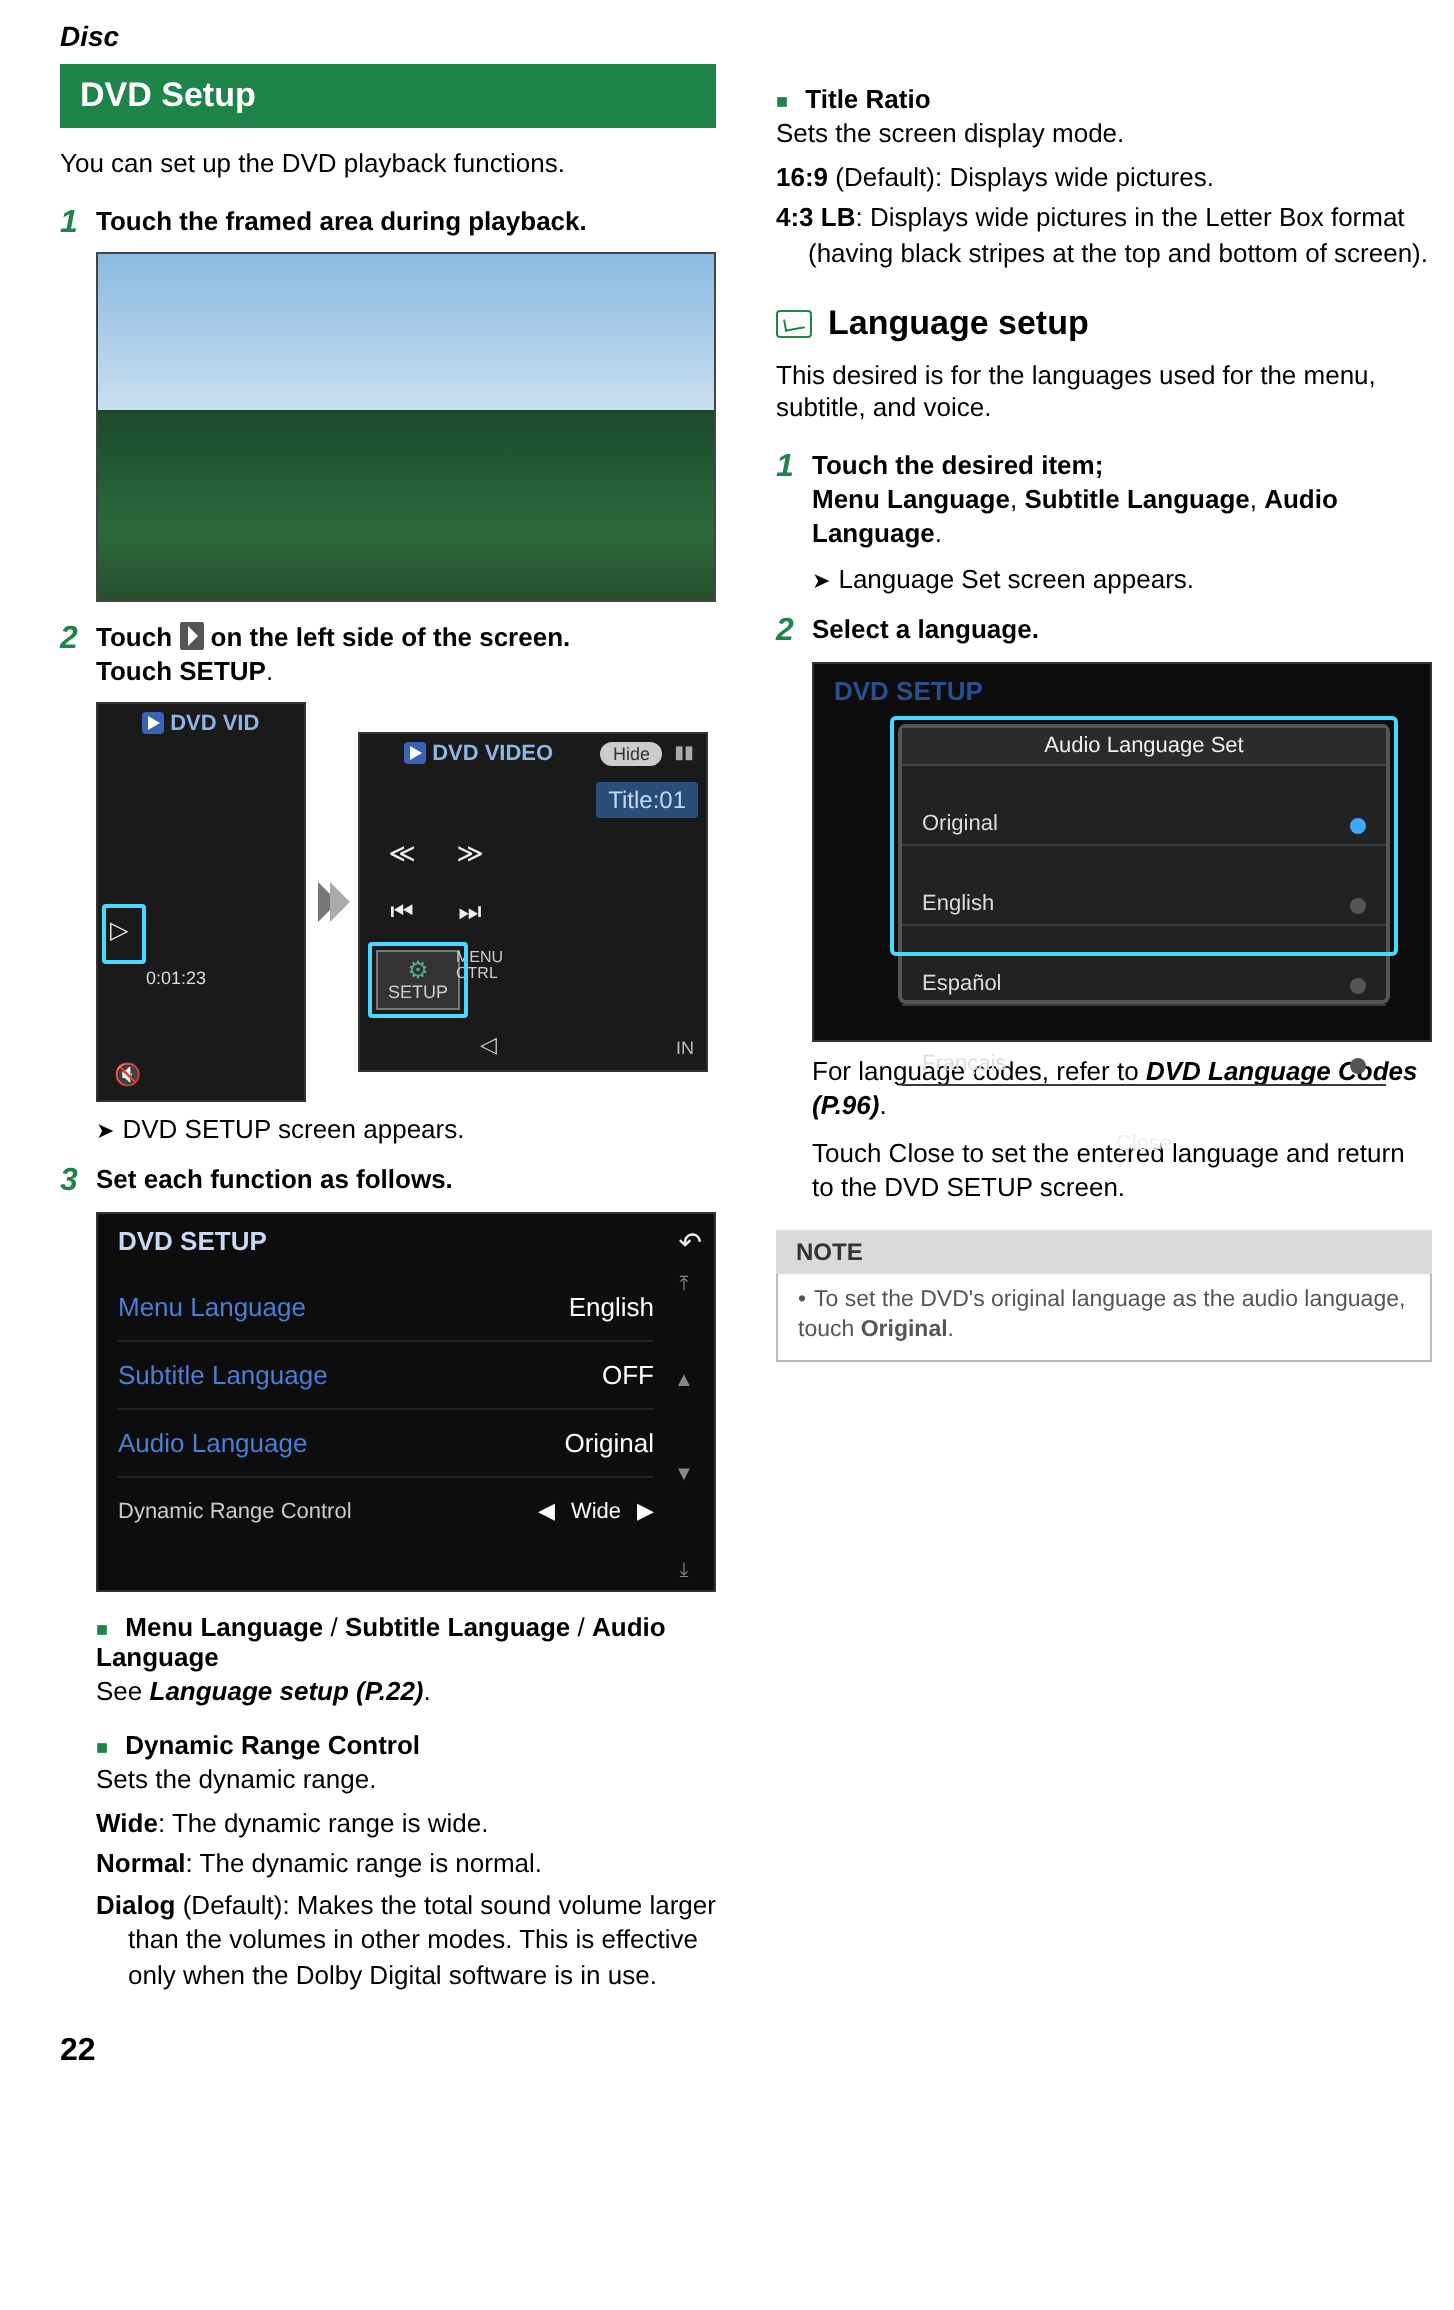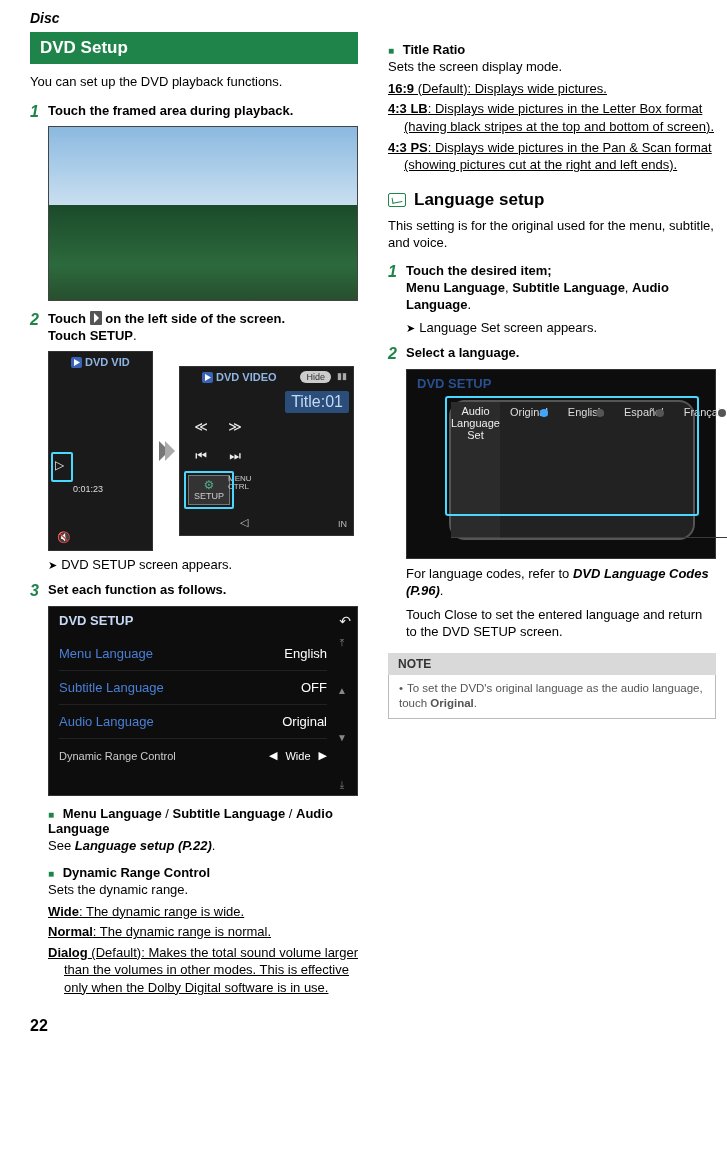--- a/index.html
+++ b/index.html
@@ -33,21 +33,21 @@
     position: relative; border:1px solid #444;
   }
   .ss2-wrap { display: flex; align-items: center; gap:4px; }
   .ss2a, .ss2b { position: relative; border:1px solid #333; }
   .ss2a { width:105px; height:200px; background:#1a1a1a; }
   .ss2b { width:175px; height:170px; background:#1a1a1a;padding-left:48px; }
   .ss-label { position:absolute; color:#aac; font-size:10px; }
   .dvd-tag { top:4px; left:22px; color:#8fb5e5; font-weight:bold; font-size:11px; }
   .dvd-tag svg { vertical-align:-2px; }
   .hide-pill { position:absolute; right:22px; top:4px; background:#ccc; color:#333; font-size:9px; padding:1px 6px; border-radius:8px; }
-  .title01 { position:absolute; right:4px; top:24px; background:#2a4d7a; color:#c3d9f5; font-size:16px; padding:2px 6px; border-radius:2px; }
+  .title01 { position:absolute; right:4px; top:24px; background:#2a4d7a; color:#c3d9f5; font-size:12px; padding:2px 6px; border-radius:2px; }
   .btnrow { position:absolute; left:8px; display:flex; gap:8px; }
   .btnrow.two { top:48px; } .btnrow.three { top:78px; }
   .icon-btn { width:26px; height:22px; color:#eee; font-size:13px; display:flex; align-items:center; justify-content:center; }
   .setup-btn {
     position:absolute; left:8px; top:108px; width:42px; height:30px;
     background:#333; border:1px solid #777; color:#ccc; font-size:9px;
     display:flex; flex-direction:column; align-items:center; justify-content:center;
   }
   .setup-btn .g { color:#5a8; font-size:12px; line-height:1; }
   .setup-hl { position:absolute; left:4px; top:104px; width:50px; height:38px; border:2px solid #4ad8ff; border-radius:2px; }
@@ -69,38 +69,38 @@
   .ss3 .row .v { color:#fff; font-size:13px; }
   .ss3 .row.dyn .k { color:#ccc; font-size:11px; }
   .ss3 .row.dyn .v { color:#fff; font-size:11px; display:flex; align-items:center; gap:8px; }
   .ss3 .side { position:absolute; right:4px; top:30px; bottom:4px; width:22px; display:flex; flex-direction:column; justify-content:space-between; color:#888; font-size:10px; align-items:center; }
   .sq { color:#1e8449; font-size:10px; margin-right:5px; }
   .sub-h { font-weight:bold; margin: 10px 0 2px 18px; }
   .sub-h .sep { font-weight:normal; }
   .sub-body { margin: 0 0 4px 18px; line-height:1.3; }
   .ref { font-weight:bold; font-style:italic; }
   .def-list { margin-left:18px; }
-  .def-item { margin:3px 0; line-height:1.35; padding-left:16px; text-indent:-16px;text-decoration:underline; }
+  .def-item { margin:3px 0; line-height:1.35; padding-left:16px; text-indent:-16px; }
   .def-item .term { font-weight:bold; }
   .lang-head {
     display:flex; align-items:center; gap:8px; font-size:17px; font-weight:bold;
     margin:16px 0 8px 0;
   }
   .lang-head .box-icon {
     width:18px; height:14px; border:1.5px solid #1e8449; display:inline-block; position:relative; border-radius:2px;
   }
   .lang-head .box-icon::after {
     content:""; position:absolute; left:3px; top:3px; width:9px; height:5px; border:1.5px solid #1e8449; border-top:none; border-right:none; transform:rotate(-10deg);
   }
   .ss4 { width:310px; height:190px; background:#0d0d0d; position:relative; border:1px solid #333; }
   .ss4 .bg-label { color:#294f8f; font-size:13px; position:absolute; left:10px; top:6px; font-weight:bold; }
   .popup {
     position:absolute; left:42px; right:20px; top:30px; bottom:18px;
-    background:#222; border:2px solid #555; border-radius:16px;
-    display:flex; flex-direction:row;
+    background:#222; border:2px solid #555; border-radius:4px;
+    display:flex; flex-direction:column;gap:19px;
   }
   .popup .pt { background:#2b2b2b; color:#eee; font-size:11px; text-align:center; padding:3px 0; border-bottom:1px solid #444; }
   .popup .opt { color:#ddd; font-size:11px; padding:4px 10px; border-bottom:1px solid #3a3a3a; position:relative; }
   .popup .opt .dot { position:absolute; right:10px; top:7px; width:8px;height:8px;border-radius:50%; background:#555; }
   .popup .opt .dot.sel { background:#3fa5ff; }
   .popup .close { text-align:center; color:#eee; font-size:11px; padding:4px 0; }
   .popup-hl { position:absolute; left:38px; right:16px; top:26px; height:120px; border:2px solid #4ad8ff; border-radius:3px; }
   .after-ss { margin:6px 0 4px 18px; line-height:1.35; }
   .note-box { margin:12px 0 0 0; }
   .note-head { background:#d9d9d9; color:#333; font-weight:bold; font-size:12px; padding:4px 10px; }
@@ -254,28 +254,27 @@
   <div class="col">
 
     <div class="sub-h" style="margin-left:0;">
       <span class="sq">■</span>
       <span>Title Ratio</span>
     </div>
     <div class="sub-body" style="margin-left:0;">Sets the screen display mode.</div>
     <div class="def-list" style="margin-left:0;">
       <div class="def-item"><span class="term">16:9</span><span> (Default): Displays wide pictures.</span></div>
       <div class="def-item"><span class="term">4:3 LB</span><span>: Displays wide pictures in the Letter Box format (having black stripes at the top and bottom of screen).</span></div>
-      <div class="def-item"><span class="term">4:3 PS</span><span>: Displays wide pictures in the Pan &amp; Scan format (showing pictures cut at the right and left ends).</span></div>
     </div>
 
     <div class="lang-head">
       <span class="box-icon"></span>
       <span>Language setup</span>
     </div>
-    <div class="intro">This setting is for the original used for the menu, subtitle, and voice.</div>
+    <div class="intro">This desired is for the languages used for the menu, subtitle, and voice.</div>
 
     <div class="step">
       <div class="step-num">1</div>
       <div class="step-body">
         <span>Touch the desired item;</span><br>
         <span>Menu Language</span><span class="plain">, </span>
         <span>Subtitle Language</span><span class="plain">, </span>
         <span>Audio Language</span><span class="plain">.</span>
       </div>
     </div>

